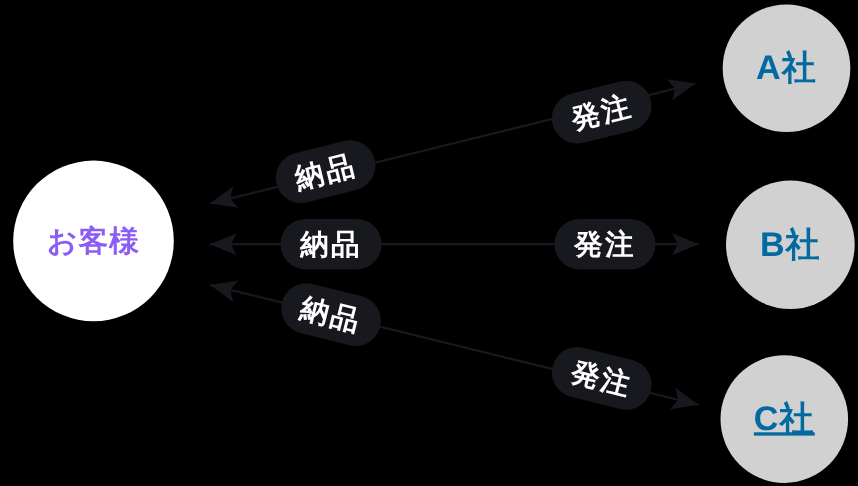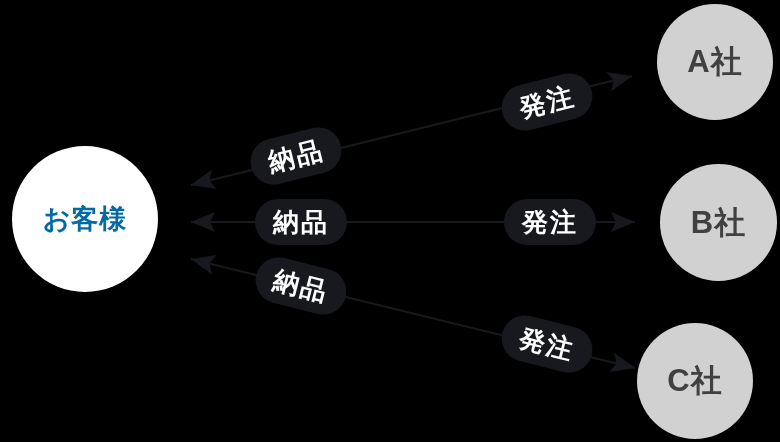--- a/index.html
+++ b/index.html
@@ -14,31 +14,31 @@
   .edge-line{stroke:#17191e;stroke-width:2;fill:none;}
   .arrowhead{fill:#17191e;stroke:none;}
   .node{
     position:absolute;
     border-radius:50%;
     display:flex;align-items:center;justify-content:center;
     font-weight:700;
   }
   .node-customer{
     left:12px;top:146px;width:146px;height:146px;
-    background:#ffffff;color:#0369a1;
+    background:#ffffff;color:#8b5cf6;
     font-size:27px;letter-spacing:1px;
   }
   .node-company{
     width:116px;height:116px;
-    background:#d1d1d1;color:#404040;
+    background:#d1d1d1;color:#0369a1;
     font-size:31px;font-weight:600;letter-spacing:1px;
   }
   .node-company-a{left:657px;top:4px;}
   .node-company-b{left:660px;top:164px;width:117px;height:117px;text-align:right;}
-  .node-company-c{left:637px;top:323px;}
+  .node-company-c{left:655px;top:323px;text-decoration:underline;}
   .pill{
     position:absolute;
     width:92px;height:46px;
     background:#17191e;
     border-radius:23px;
     display:flex;align-items:center;justify-content:center;
     color:#ffffff;font-size:26px;font-weight:700;letter-spacing:2px;
     transform:translate(-50%,-50%);
   }
   .pill-tilt-up{transform:translate(-50%,-50%) rotate(-14deg);}

